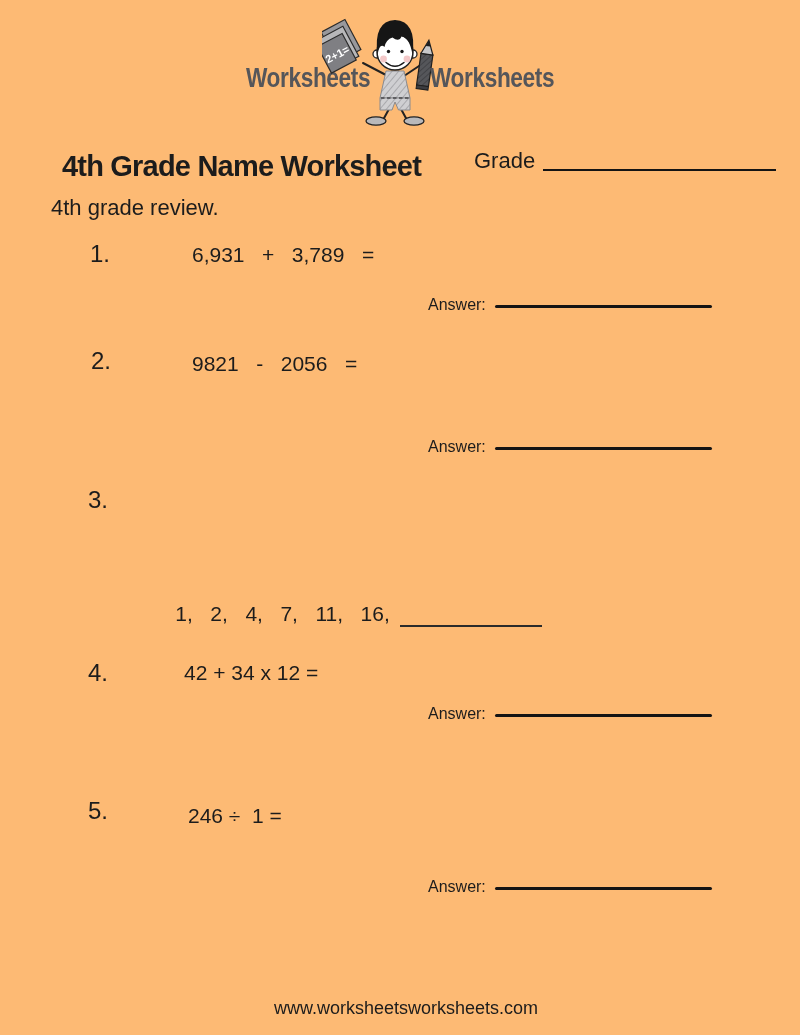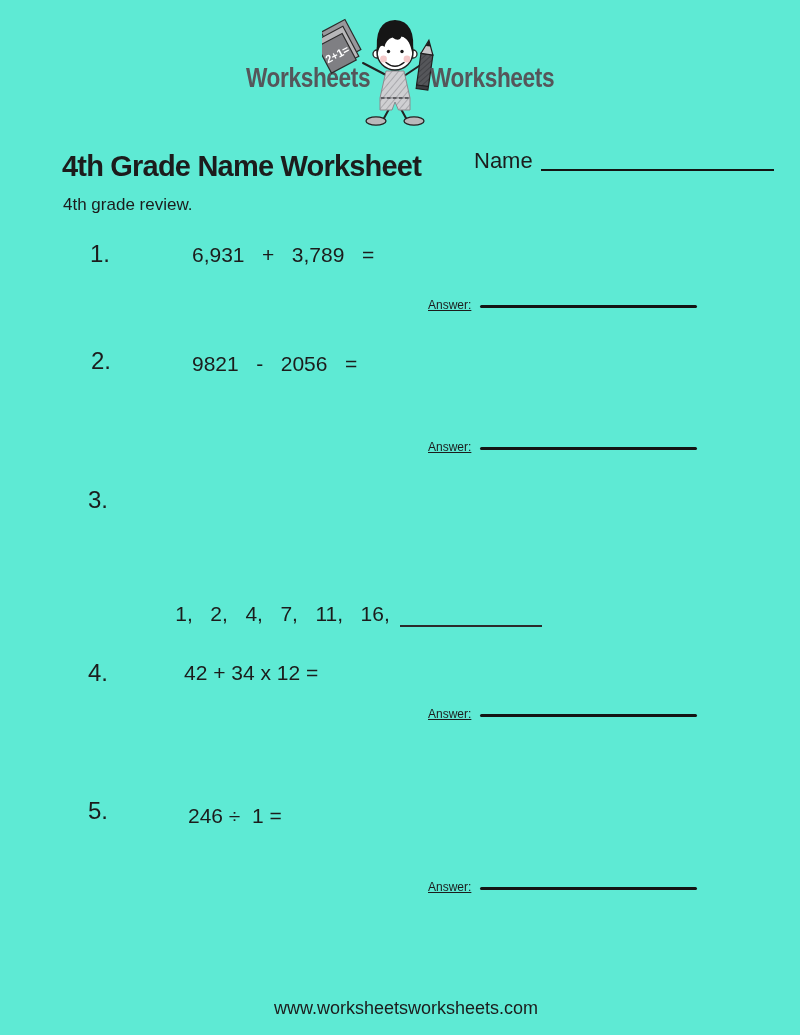--- a/index.html
+++ b/index.html
@@ -1,48 +1,48 @@
 <!DOCTYPE html>
 <html><head>
 <meta charset="utf-8">
 <style>
   html,body{margin:0;padding:0;background:#ffffff;}
   .page{
-    position:relative;width:800px;height:1035px;background:#5eead4;
+    position:relative;width:800px;height:1035px;background:#fdba74;
     font-family:"Liberation Sans", sans-serif;color:#1c1c1c;overflow:hidden;
   }
   .abs{position:absolute;}
   
   .logo-text{
     position:absolute;top:62px;font-size:28px;font-weight:bold;
     color:#55565a;letter-spacing:-0.5px;white-space:nowrap;
     transform:scaleX(0.81);transform-origin:left center;
   }
   .logo-boy{position:absolute;left:322px;top:14px;width:116px;height:112px;}
   
   .title{
     position:absolute;left:62px;top:150px;font-size:29px;font-weight:600;
     letter-spacing:-0.8px;white-space:nowrap;
   }
   .name-row{
     position:absolute;left:474px;top:148px;display:flex;align-items:flex-end;gap:8px;
   }
   .name-label{font-size:22px;}
   .name-line{width:233px;height:2px;background:#141414;margin-bottom:3px;}
-  .subtitle{position:absolute;left:63px;top:195px;font-size:17px;}
+  .subtitle{position:absolute;left:51px;top:195px;font-size:22px;}
   
   .q-num{position:absolute;font-size:24px;}
   .q-text{position:absolute;font-size:21px;white-space:pre;margin-left:40px;}
   .seq-row{position:absolute;left:152px;top:578px;font-size:21px;white-space:pre;text-align:right;}
   .seq-blank{
     display:inline-block;width:142px;height:2px;background:#2b2b2b;
     margin-left:10px;transform:translateY(6px);
   }
   .answer-row{position:absolute;display:flex;align-items:center;gap:9px;height:20px;}
-  .answer-label{font-size:12px;text-decoration:underline;}
+  .answer-label{font-size:16px;}
   .answer-line{width:217px;height:3px;background:#141414;border-radius:2px;margin-top:2px;}
   
   .footer{position:absolute;left:12px;right:0;top:998px;text-align:center;font-size:18px;}
 </style>
 </head>
 <body>
 
 <div class="page">
 
   <span class="logo-text" style="left:246px;">Worksheets</span>
@@ -94,21 +94,21 @@
     <circle cx="61.5" cy="45" r="3.4" fill="#f3c8c8"></circle>
     <circle cx="85" cy="45" r="3.4" fill="#f3c8c8"></circle>
     <path d="M64,48.5 Q73,56 82,48.5" fill="none" stroke="#1a1a1a" stroke-width="1.4" stroke-linecap="round"></path>
   </svg>
 
   <span class="logo-text" style="left:430px;">Worksheets</span>
 
   <h1 class="title" style="margin:0;">4th Grade Name Worksheet</h1>
 
   <div class="name-row">
-    <span class="name-label">Name</span>
+    <span class="name-label">Grade</span>
     <div class="name-line"></div>
   </div>
 
   <p class="subtitle abs" style="margin:0;">4th grade review.</p>
 
   <span class="q-num" style="left:90px;top:240px;">1.</span>
   <span class="q-text" style="left:152px;top:243px;">6,931   +   3,789   =</span>
   <div class="answer-row" style="left:428px;top:295px;">
     <span class="answer-label">Answer:</span>
     <div class="answer-line"></div>

